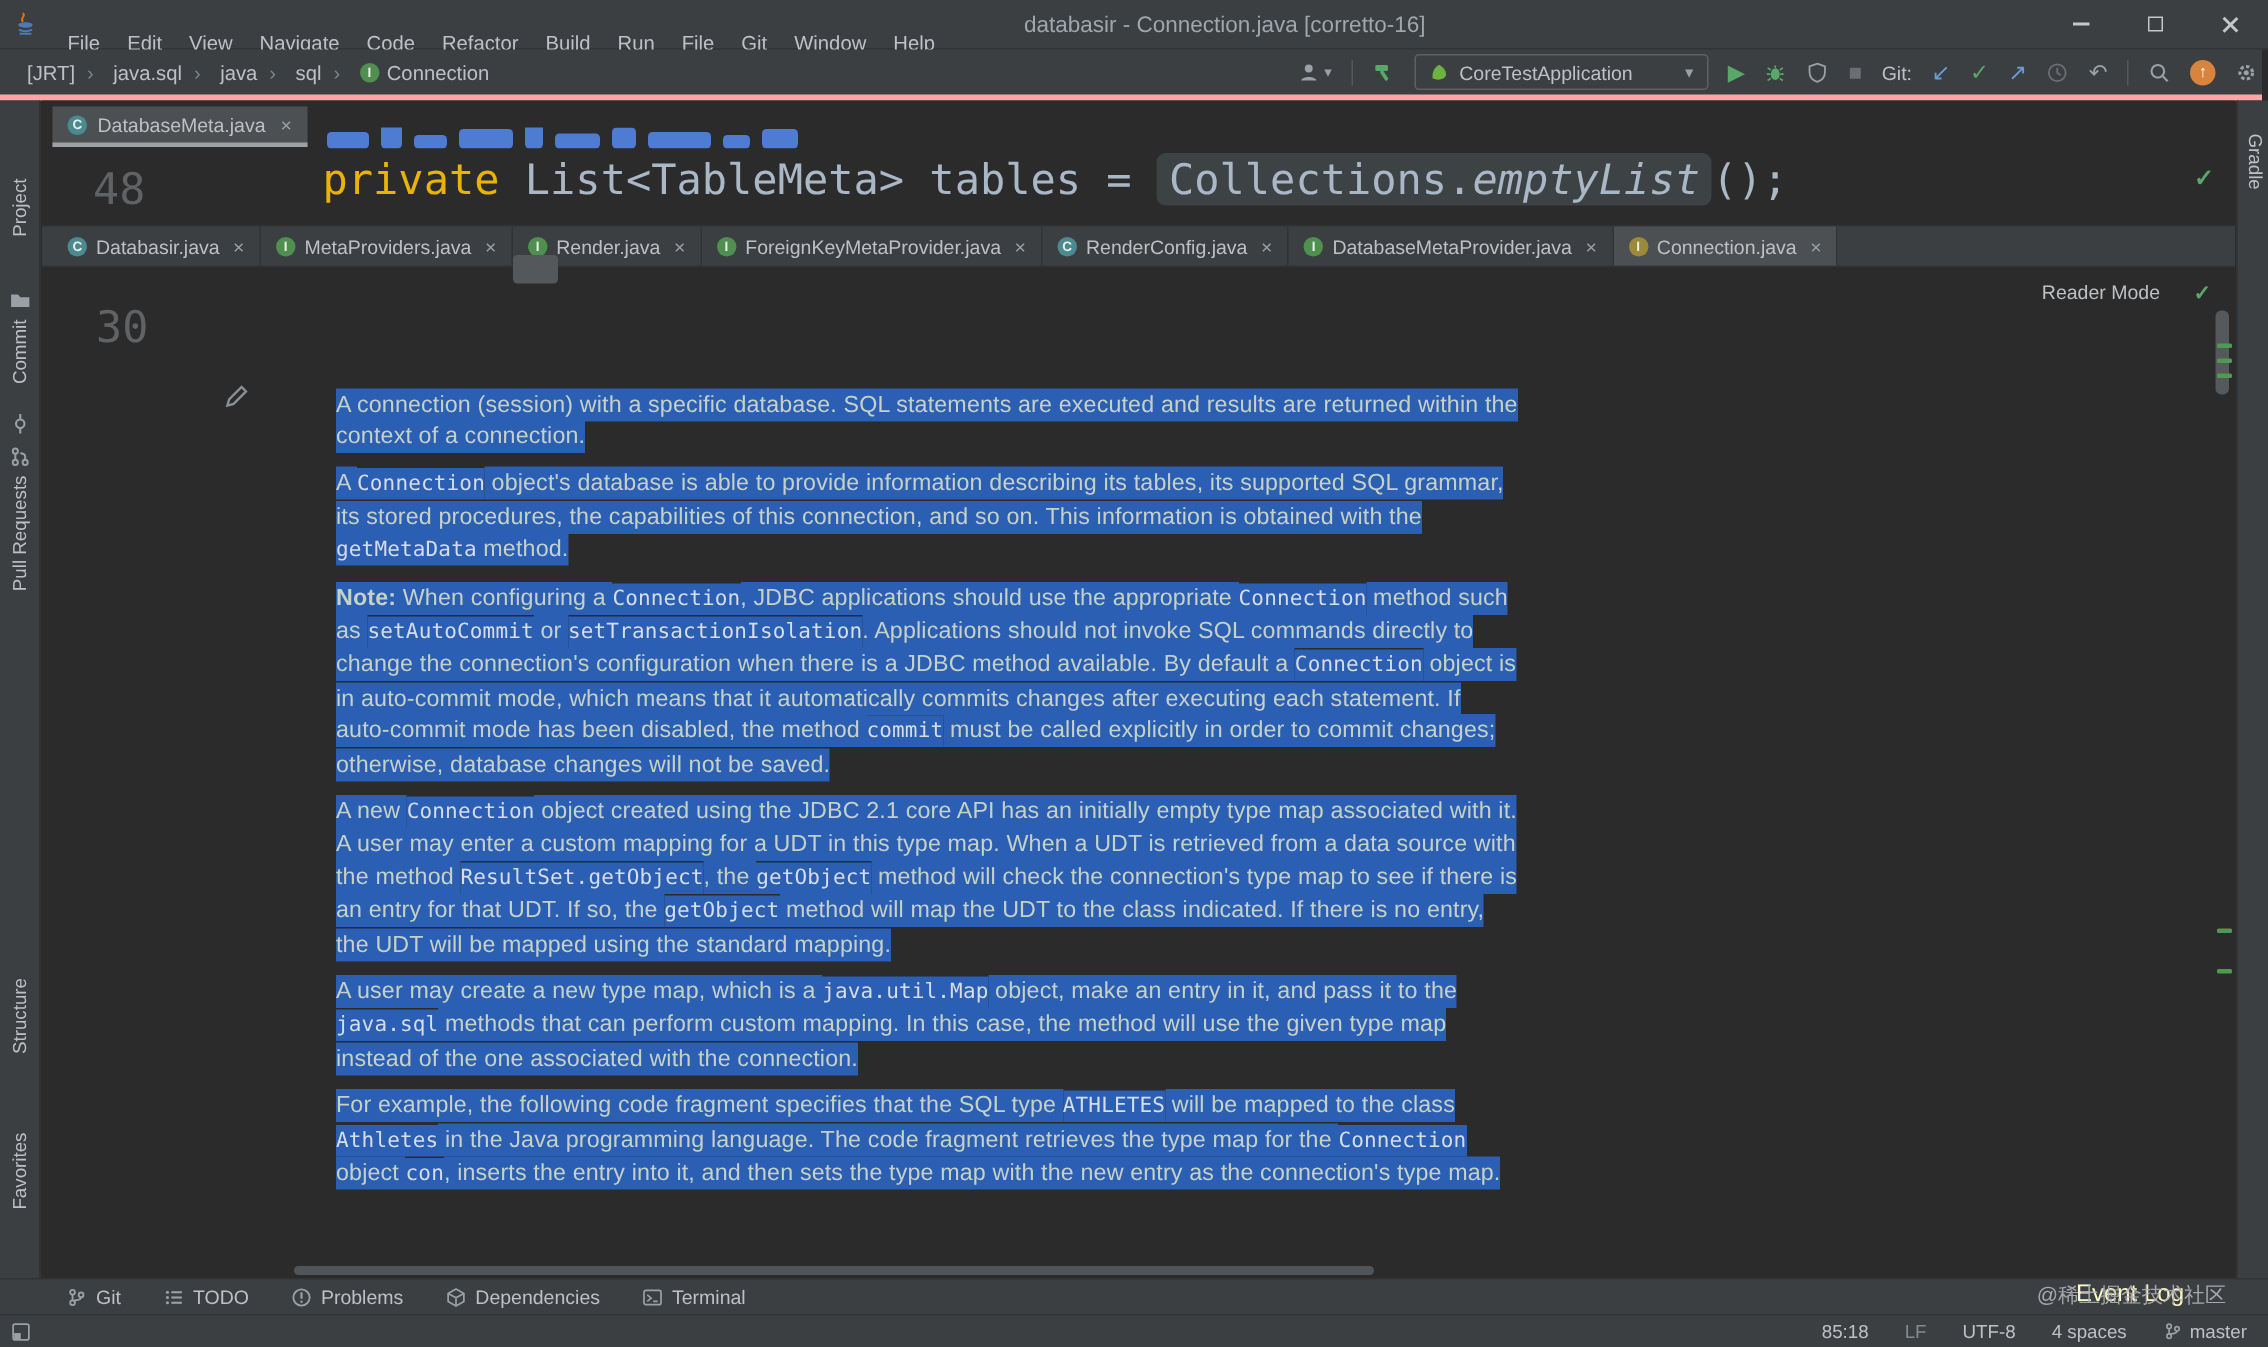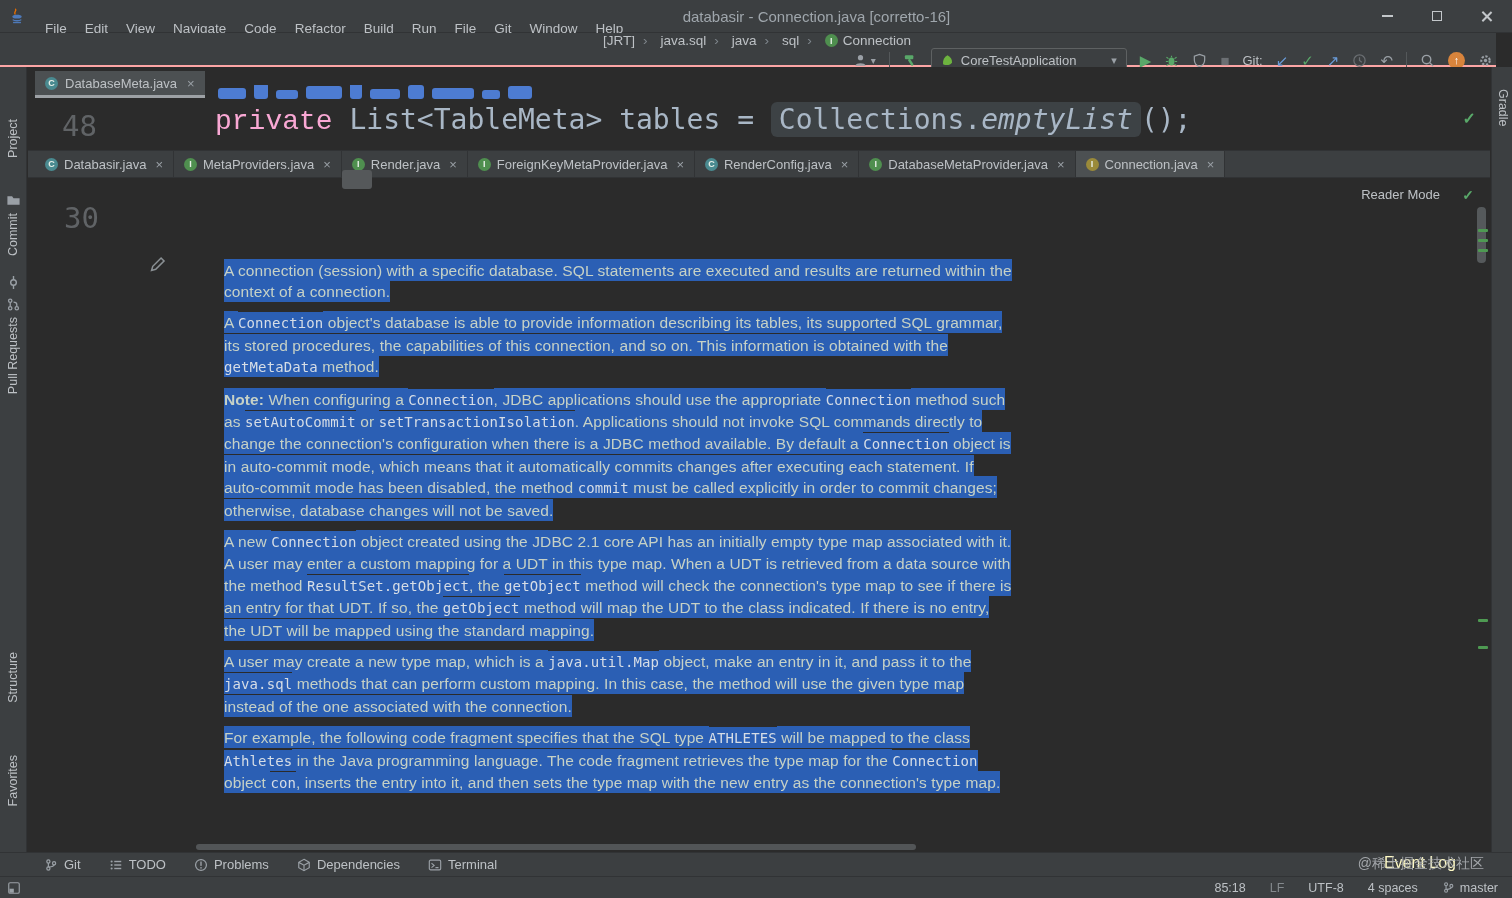--- a/index.html
+++ b/index.html
@@ -16,22 +16,22 @@
   .win-title { position:absolute; left:54%; transform:translateX(-50%); color:#9fa6ac; font-size:15px; white-space:nowrap; }
   .win-controls { margin-left:auto; display:flex; height:33px; }
   .wc { width:50px; height:33px; display:flex; align-items:center; justify-content:center; }
   .glyph-min { width:11px; height:2px; background:#c3c7ca; }
   .glyph-max { width:10px; height:10px; border:1.5px solid #c3c7ca; }
   .glyph-close { position:relative; width:12px; height:12px; }
   .glyph-close::before,.glyph-close::after { content:""; position:absolute; left:5px; top:0; width:1.8px; height:13px; background:#c3c7ca; }
   .glyph-close::before { transform:rotate(45deg); } .glyph-close::after { transform:rotate(-45deg); }
 
   
-  .navbar { position:absolute; top:33px; left:0; right:16px; height:34px; background:#3c3f41;
-    border-bottom:2px solid #fca5a5; display:flex; align-items:center;flex-direction:column; }
+  .navbar { position:absolute; top:33px; left:0; right:4px; height:34px; background:#3c3f41;
+    border-bottom:4px solid #fca5a5; display:flex; align-items:center; }
   .crumbs { display:flex; align-items:center; margin-left:18px; font-size:13.5px; color:#bdc1c5; white-space:nowrap; }
   .crumb { display:inline-flex; align-items:center; gap:5px; }
   .crumb + .crumb::before { content:"›"; color:#7f868c; margin:0 8px; }
   .ball { width:13px; height:13px; border-radius:50%; display:inline-flex; align-items:center; justify-content:center;
     font-size:9px; font-weight:bold; color:#e8efe8; background:#4a8a90; flex:0 0 auto; }
   .nav-right { margin-left:auto; display:flex; align-items:center; gap:13px; padding-right:10px; }
   .icon14 { width:15px; height:15px; color:#9aa0a6; }
   .sep-v { width:1px; height:17px; background:#54585a; }
   .combo { display:flex; align-items:center; gap:7px; border:1px solid #5e6162; border-radius:3px; height:24px;
     padding:0 9px; color:#bdc1c5; font-size:13px; min-width:196px; background:#3c3f41; }
@@ -58,21 +58,21 @@
   .clip { position:absolute; left:190px; top:18px; height:14px; overflow:hidden; display:flex; align-items:flex-end; gap:8px; }
   .clip span { display:inline-block; background:#4d7cd2; border-radius:3px; }
   .clip span:nth-child(1){width:28px;height:11px;} .clip span:nth-child(2){width:14px;height:16px;}
   .clip span:nth-child(3){width:22px;height:9px;}  .clip span:nth-child(4){width:36px;height:13px;}
   .clip span:nth-child(5){width:12px;height:17px;} .clip span:nth-child(6){width:30px;height:10px;}
   .clip span:nth-child(7){width:16px;height:14px;} .clip span:nth-child(8){width:42px;height:11px;}
   .clip span:nth-child(9){width:18px;height:9px;}  .clip span:nth-child(10){width:24px;height:13px;}
   .gutter-num { position:absolute; font-family:"DejaVu Sans Mono", monospace; font-size:29px; color:#606366; }
   .bigline { position:absolute; left:187px; top:36px; font-family:"DejaVu Sans Mono", monospace; font-size:28px;
     color:#a9b7c6; white-space:nowrap; }
-  .kw { color:#f9a8d4;font-family:Liberation Mono, monospace; }
+  .kw { color:#eab308; }
   .callbox { background:#3d4245; border-radius:6px; padding:1px 8px; }
   .it { font-style:italic; }
   .checkmark { position:absolute; color:#59A869; font-size:16px; font-weight:bold; }
 
   .tabrow { position:absolute; top:83px; left:0; right:0; height:28px; background:#3c3f41;
     border-top:1px solid #313335; border-bottom:1px solid #313335; display:flex; padding-left:7px; }
   .tab { display:flex; align-items:center; gap:6px; padding:0 10px; font-size:13px; color:#bdc1c5;
     border-right:1px solid #313335; white-space:nowrap; }
   .tab.active { background:#4c5052; }
 

